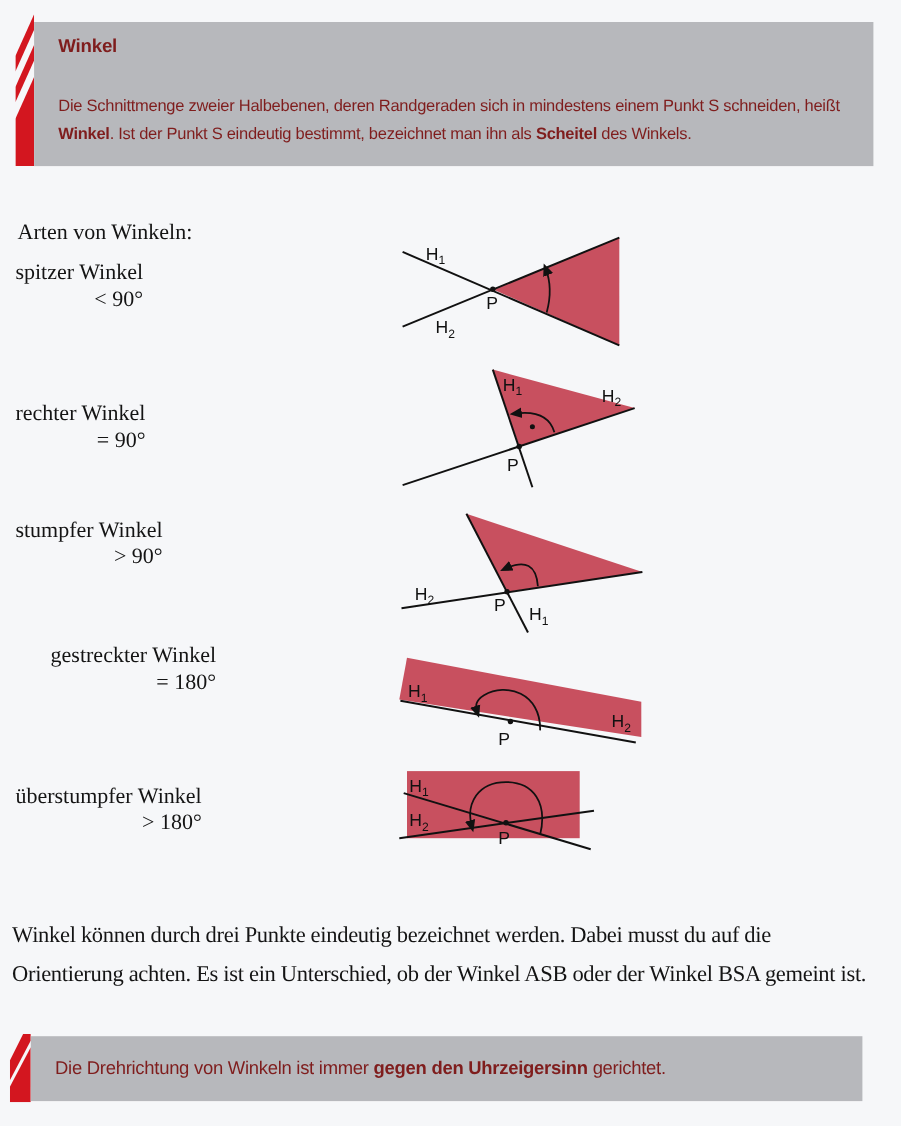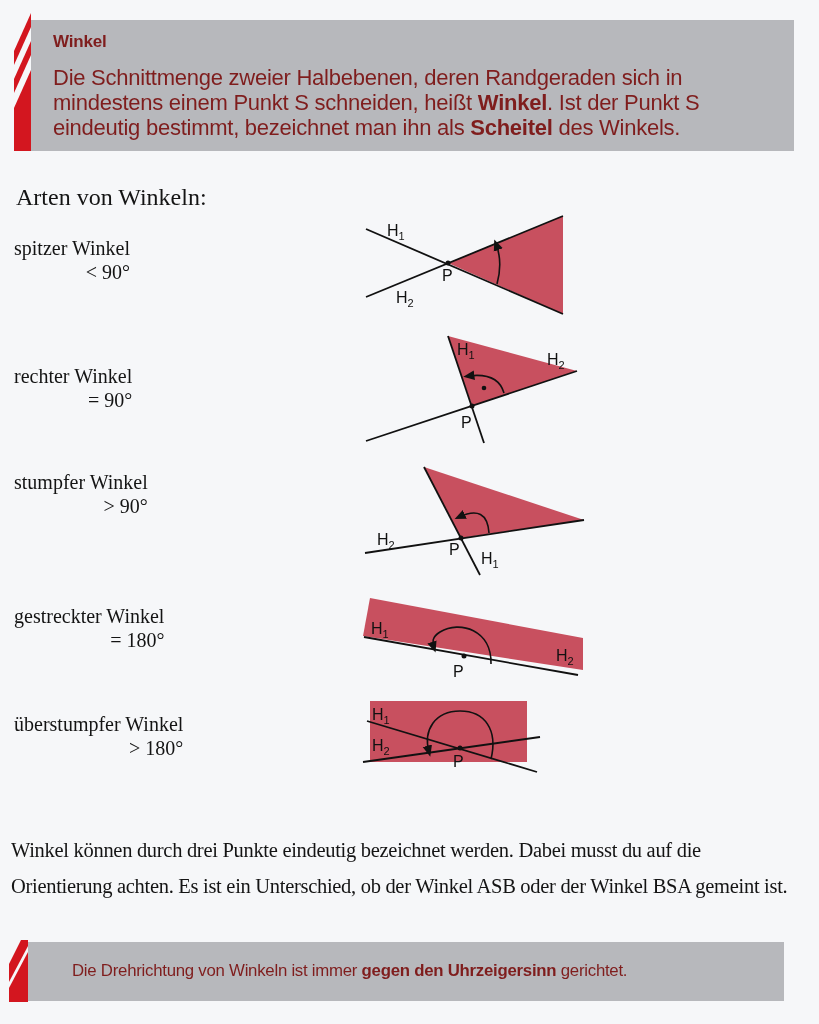--- a/index.html
+++ b/index.html
@@ -17,26 +17,26 @@
   .box-bottom { left: 28px; top: 942px; width: 756px; height: 59px; }
   .stripe {
     position: absolute; width: 13px; background: #d3161f;
   }
   .stripe svg { display:block; }
   .box-title {
     position: absolute; left: 22px; top: 12px;
     font-size: 17px; font-weight: bold; letter-spacing: -0.2px;
   }
   .box-body {
-    position: absolute; left: 22px; top: 45px; width: 720px;
-    font-size: 22px; line-height: 25px; letter-spacing: -0.25px;
+    position: absolute; left: 22px; top: 64px; width: 720px;
+    font-size: 15px; line-height: 25px; letter-spacing: -0.25px;
   }
-  .box-bottom .box-body { top: 16px; width: 740px; font-size: 16.8px; margin-left: 22px; }
+  .box-bottom .box-body { top: 16px; width: 740px; font-size: 16.8px; }
   .heading {
-    position: absolute; left: 16px; top: 184px; font-size: 24px;
+    position: absolute; left: 16px; top: 200px; font-size: 20px;
   }
   .label {
     position: absolute; left: 14px; font-size: 20px; line-height: 24px; text-align: right;
   }
   .para {
     position: absolute; left: 11px; top: 832px; width: 790px;
     font-size: 20.5px; line-height: 36px; letter-spacing: -0.3px;
   }
   svg.diag { position: absolute; left: 0; top: 0; overflow: visible; }
   .hl { font-family: "Liberation Sans", sans-serif; font-size: 16px; fill: #111; }
@@ -66,21 +66,21 @@
   <div>&lt; 90°</div>
 </div>
 <div class="label" style="top:364px;">
   <div>rechter Winkel</div>
   <div>= 90°</div>
 </div>
 <div class="label" style="top:470px;">
   <div>stumpfer Winkel</div>
   <div>&gt; 90°</div>
 </div>
-<div class="label" style="top:604px;">
+<div class="label" style="top:584px;margin-left:32px;">
   <div>gestreckter Winkel</div>
   <div>= 180°</div>
 </div>
 <div class="label" style="top:712px;">
   <div>überstumpfer Winkel</div>
   <div>&gt; 180°</div>
 </div>
 
 <svg class="diag" width="819" height="1024">
   <defs>

